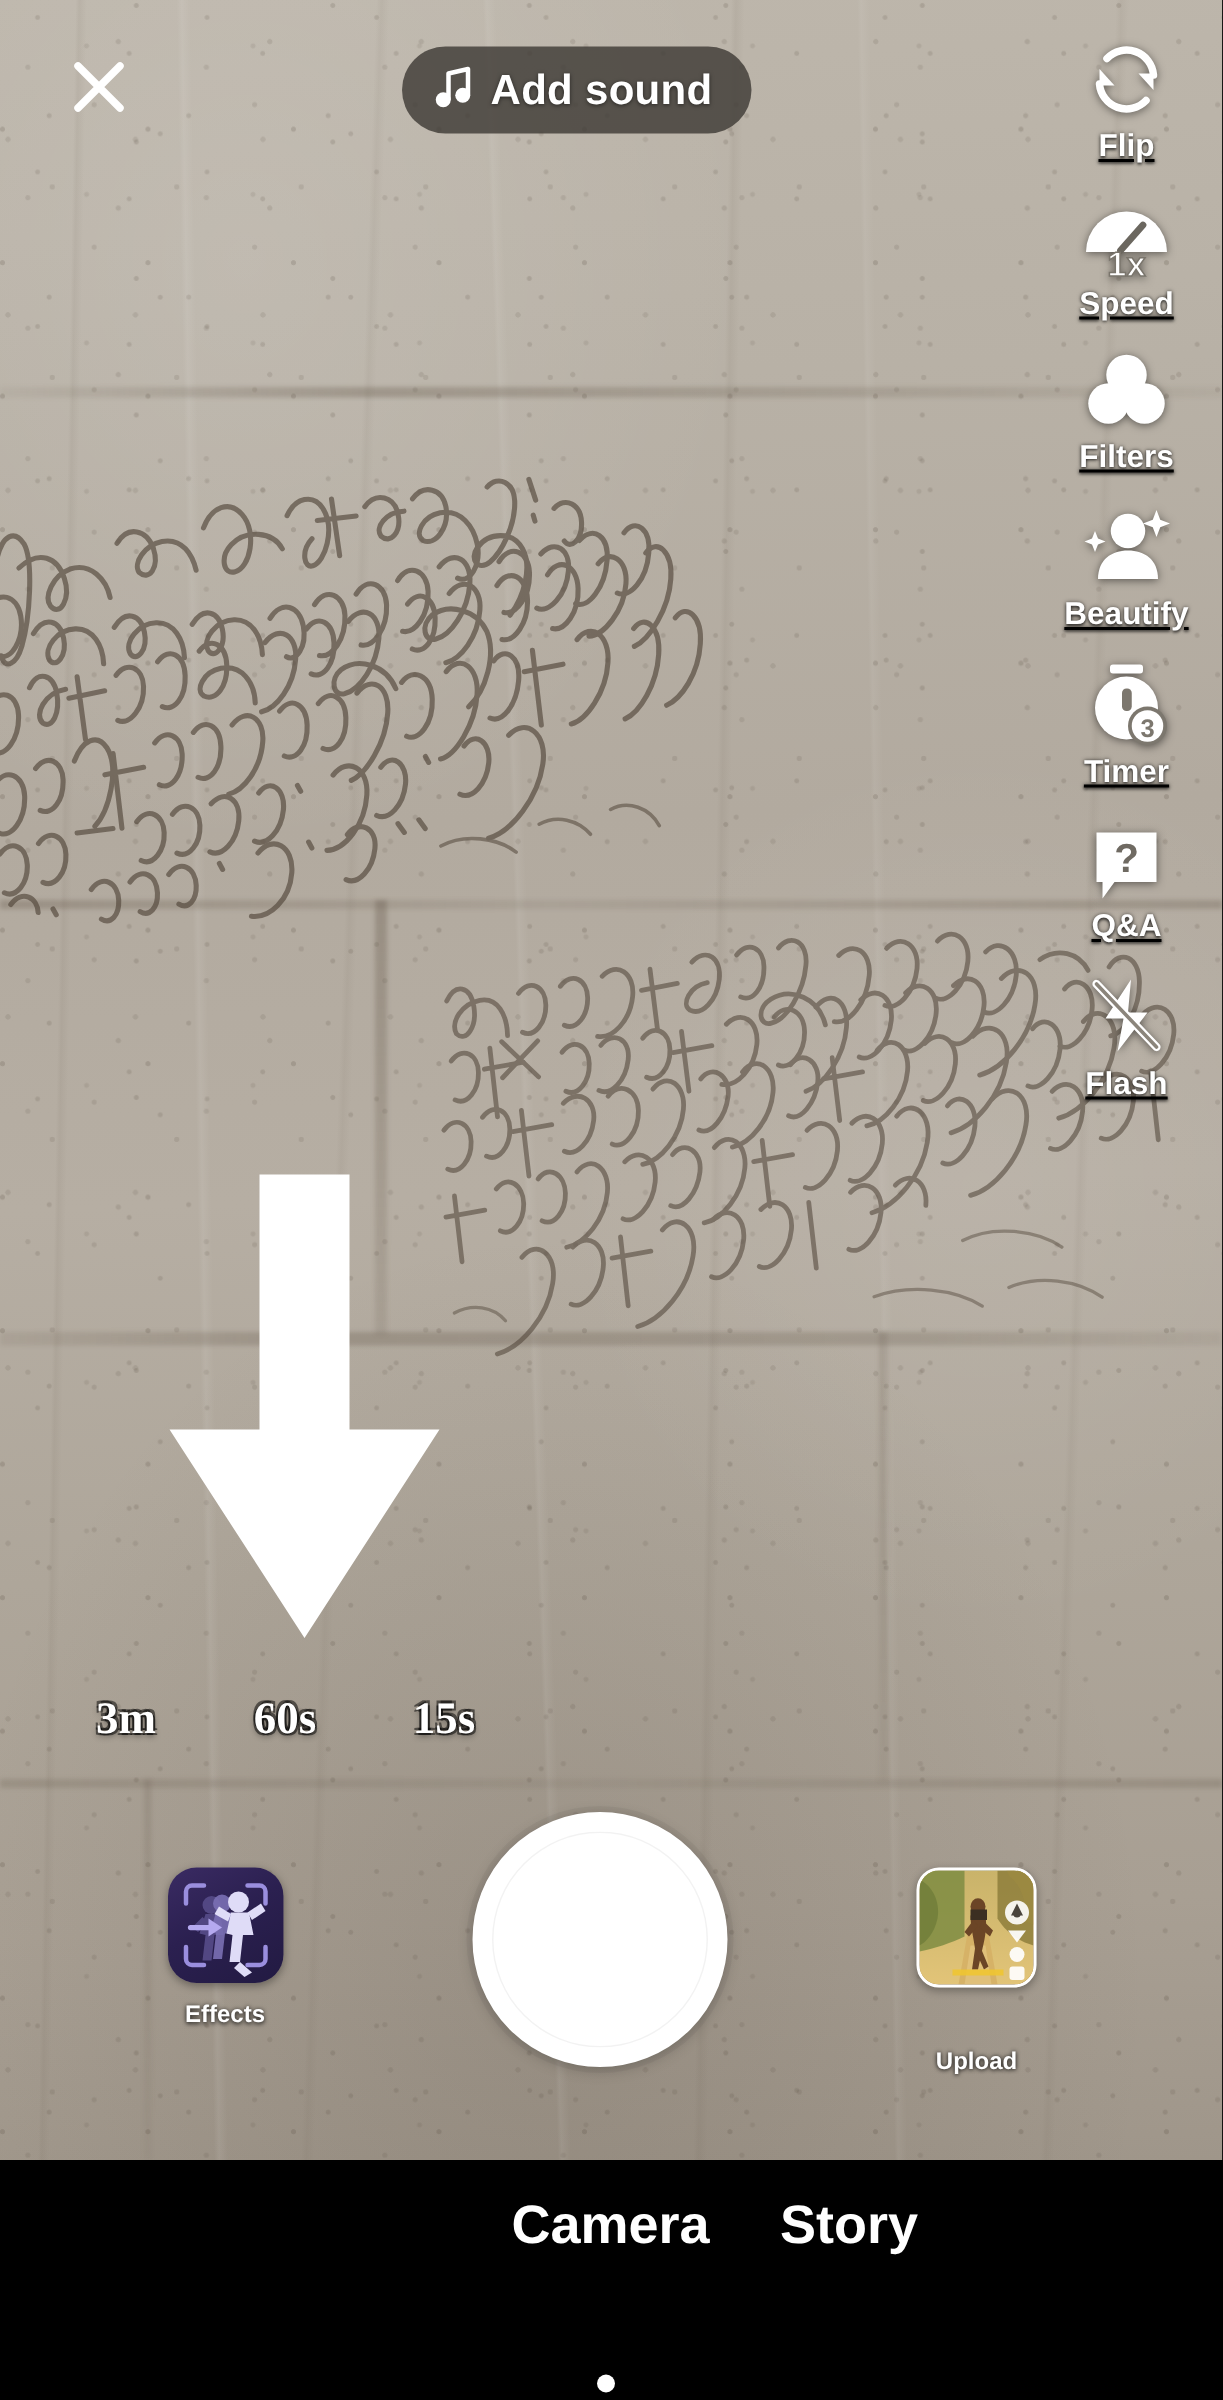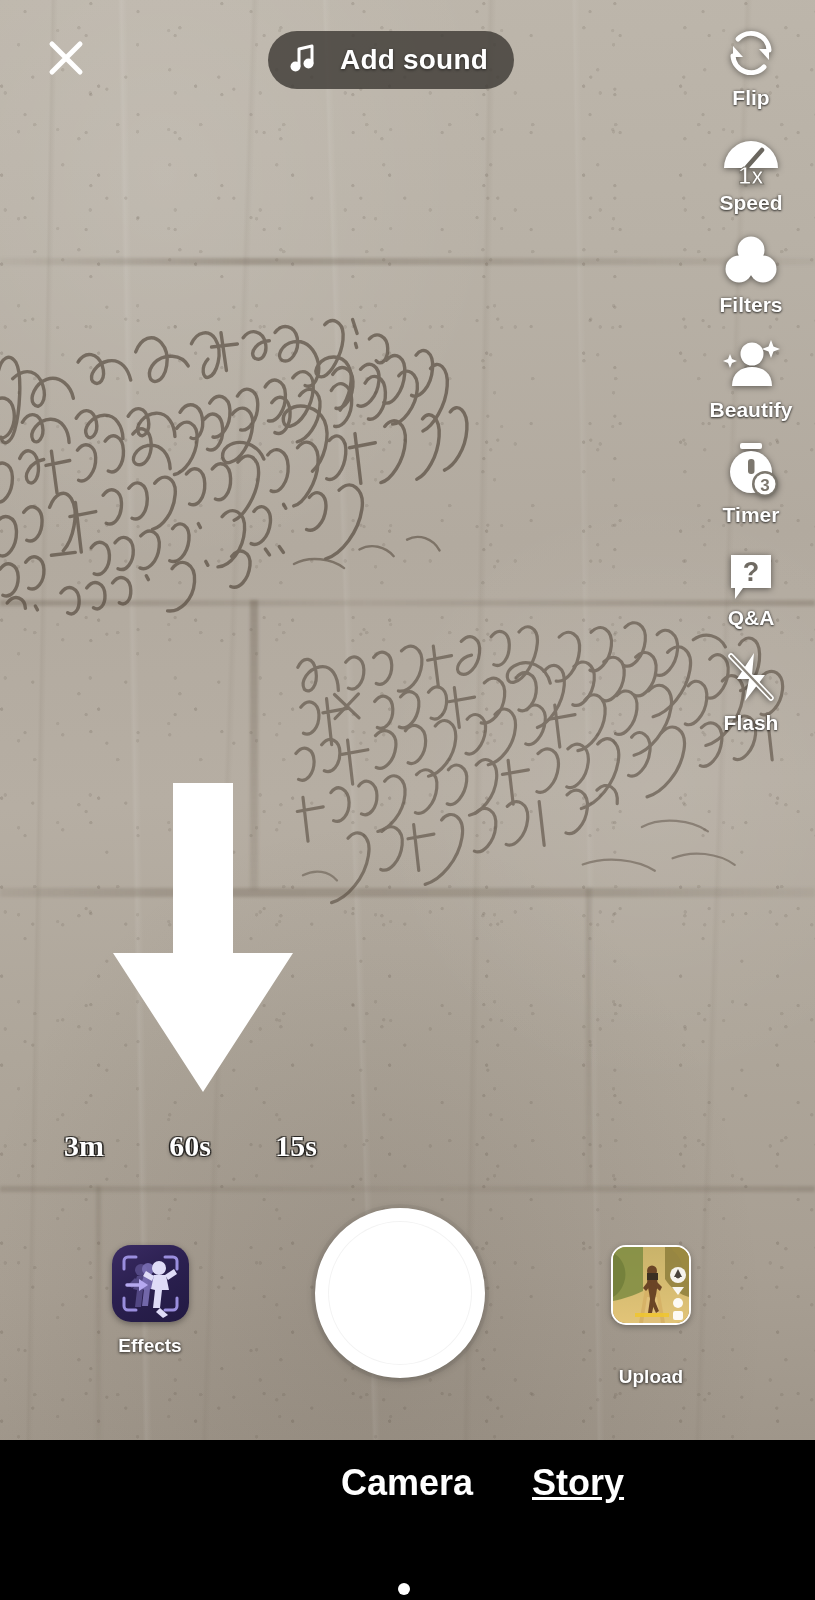--- a/index.html
+++ b/index.html
@@ -77,33 +77,33 @@
   .hw1 { left:-10px; top:318px; width:500px; height:290px; transform:rotate(-2.2deg); opacity:.62; }
   .hw2 { left:240px; top:620px; width:560px; height:270px; transform:rotate(-1.4deg); opacity:.55; }
   .hw-stroke { fill:none; stroke:#4e4236; stroke-linecap:round; stroke-linejoin:round; }
 
   
   .close-btn { position:absolute; left:42px; top:34px; width:48px; height:48px; cursor:pointer; }
   .close-btn svg { display:block; }
 
   .add-sound {
     position:absolute; left:268px; top:31px; height:58px;
-    display:flex; align-items:center; gap:24px;
+    display:flex; align-items:center; gap:11px;
     padding:0 26px 0 22px;
     background:rgba(60,56,51,.80); border-radius:30px;
     cursor:pointer;
   }
   .add-sound .note { flex:0 0 auto; }
   .add-sound-label {
     color:#fff; font-size:28px; font-weight:700; letter-spacing:.2px;
     text-shadow:0 1px 3px rgba(0,0,0,.55);
   }
 
   
-  .rail { position:absolute; right:0; top:22px; width:128px; }
+  .rail { position:absolute; right:0; top:22px; width:128px;text-decoration:underline; }
   .tool {
     display:flex; flex-direction:column; align-items:center;
     margin-bottom:17px; cursor:pointer;
   }
   .tool .glyph {
     height:62px; display:flex; align-items:center; justify-content:center;
     filter:drop-shadow(0 1px 3px rgba(0,0,0,.5));
   }
   .tool .cap {
     margin-top:2px;
@@ -155,21 +155,21 @@
     box-shadow:inset 0 0 0 9px #fff;
   }
 
   .side-action {
     position:absolute; width:160px;
     display:flex; flex-direction:column; align-items:center; cursor:pointer;
   }
   .side-action.effects { left:70px; top:1245px; }
   .side-action.upload  { left:571px; top:1245px;gap:28px; }
   .side-action .cap {
-    margin-top:13px; color:#fff; font-size:19px; font-weight:700;
+    margin-top:13px; color:#fff; font-size:16px; font-weight:700;
     text-shadow:0 0 3px rgba(0,0,0,.5), 0 1px 3px rgba(0,0,0,.6);
   }
 
   .effects-tile {
     width:77px; height:77px; border-radius:19px;
     background:linear-gradient(150deg,#3a2b63 0%,#2b2050 45%,#221a42 100%);
     position:relative; overflow:hidden;
     box-shadow:0 2px 6px rgba(0,0,0,.35);
   }
   .upload-tile {
@@ -179,21 +179,21 @@
     box-shadow:0 2px 6px rgba(0,0,0,.3);
   }
 
   
   .bottom-nav { position:absolute; left:0; top:1440px; width:815px; height:160px; background:#000;padding-left:16px; }
   .nav-item {
     position:absolute; top:22px;
     color:#fff; font-size:36px; font-weight:700; white-space:nowrap; cursor:pointer;
   }
   .nav-item.n0 { left:341px; }
-  .nav-item.n1 { left:532px;text-decoration:underline; }
+  .nav-item.n1 { left:520px; }
   .nav-item.n2 { left:671px; }
   .nav-dot {
     position:absolute; left:398px; top:1583px;
     width:12px; height:12px; border-radius:50%; background:#fff;
   }
 </style>
 </head>
 <body>
 
 <div id="app">

